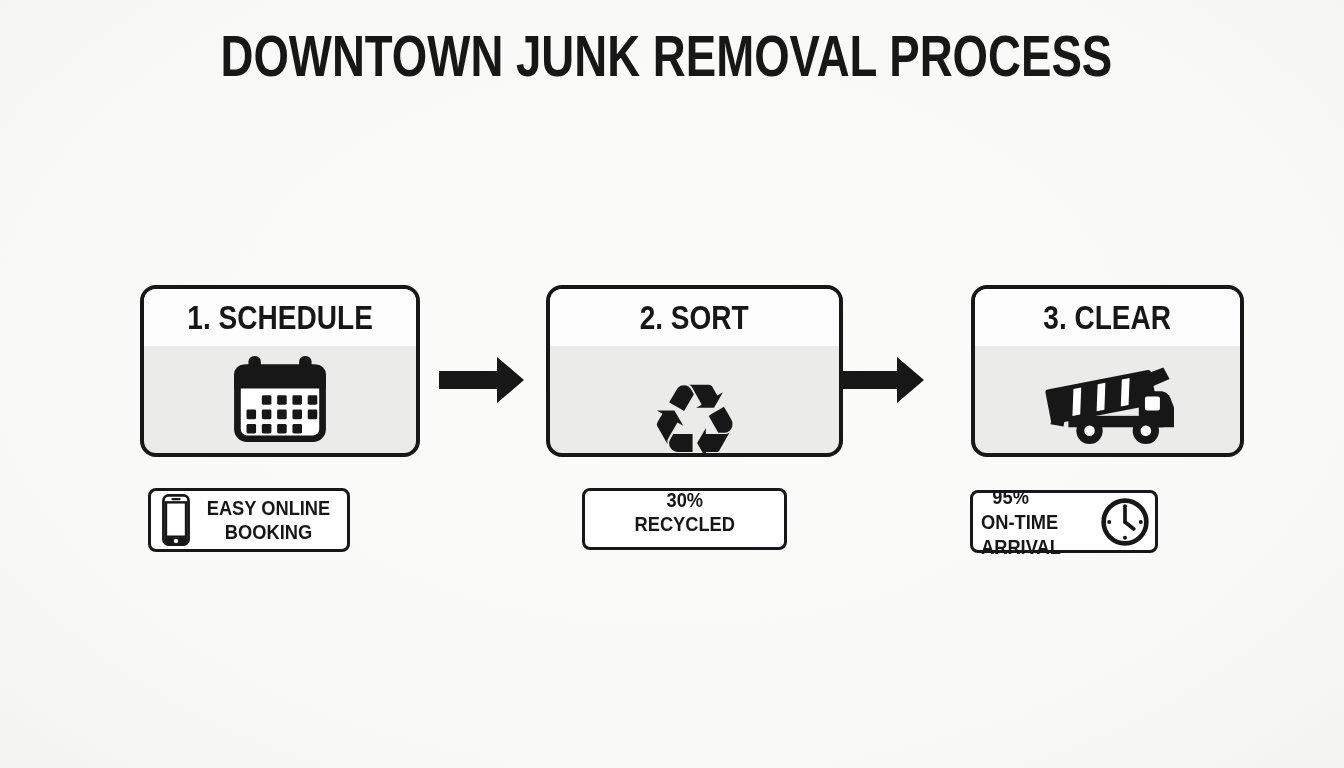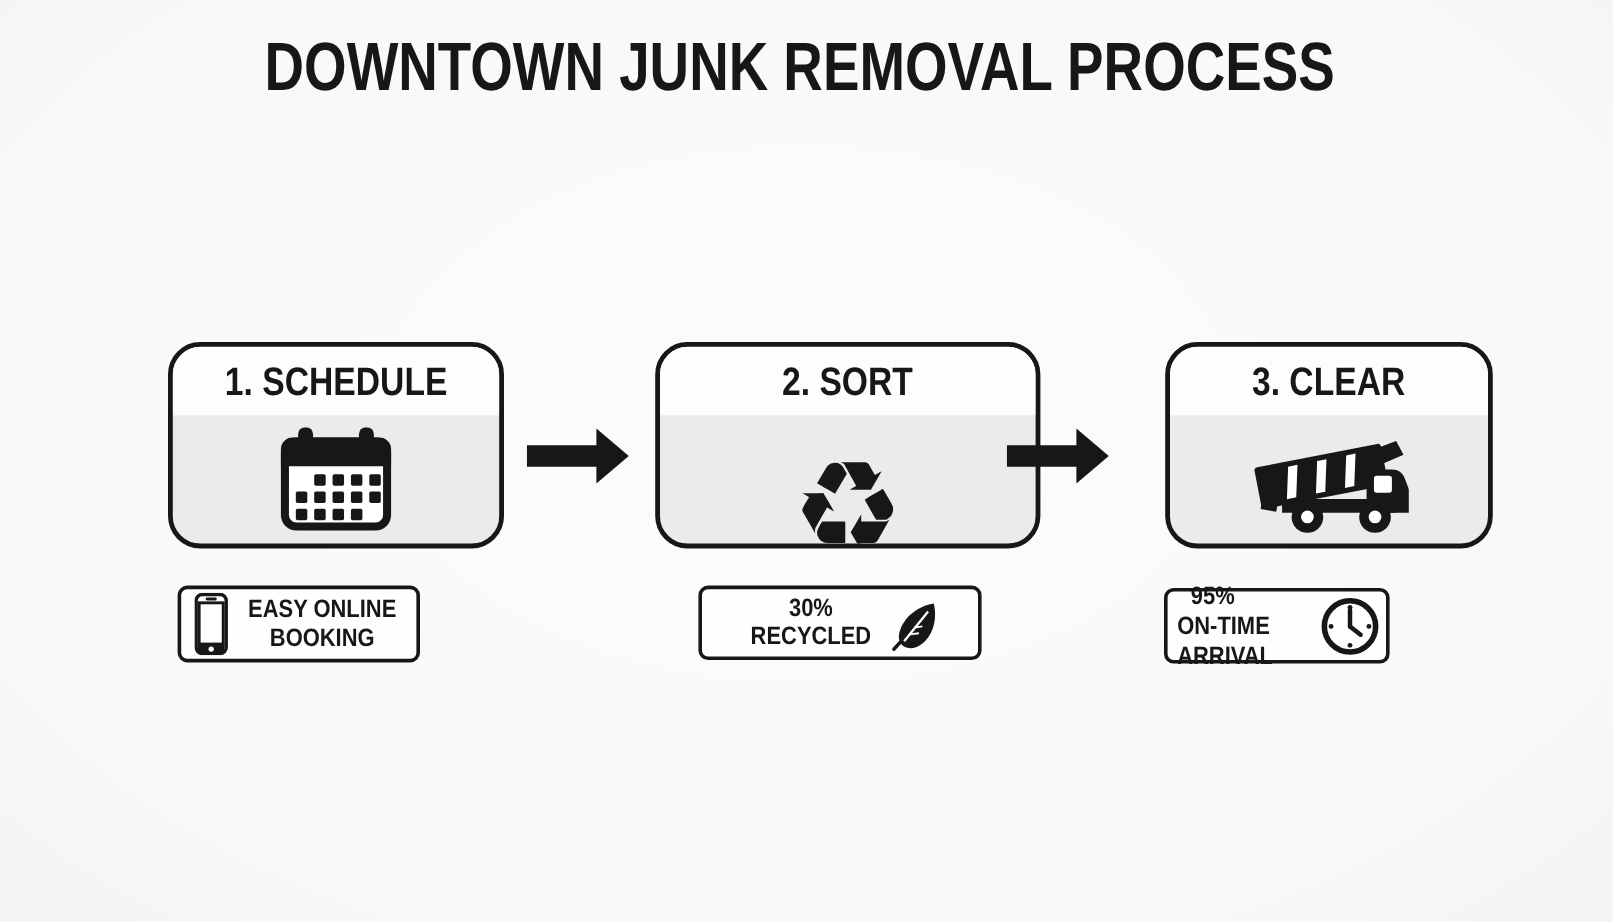--- a/index.html
+++ b/index.html
@@ -22,27 +22,27 @@
     white-space: nowrap;
   }
   .cond {
     display: inline-block;
     transform: scaleX(0.80);
     transform-origin: center;
     white-space: nowrap;
   }
   .step-box {
     position: absolute; top: 285px; height: 172px;
-    border: 4px solid #171717; border-radius: 27px;
+    border: 4px solid #171717; border-radius: 16px;
     background: #ebebe9;
     overflow: hidden;
     display: flex; flex-direction: column;
   }
   .step-1 { left: 140px; width: 280px; }
-  .step-2 { left: 546px; width: 321px; gap: 30px; }
+  .step-2 { left: 546px; width: 297px; gap: 30px; }
   .step-3 { left: 971px; width: 273px; text-align: center; }
   .step-strip {
     height: 57px; flex: none;
     background: #fdfdfd;
     display: flex; align-items: center; justify-content: center;
     font-size: 33px; font-weight: bold;
   }
   .step-strip .cond { transform: scaleX(0.85); }
   .step-icon-area {
     flex: 1;
@@ -59,21 +59,21 @@
   }
   .arrow-1 { left: 439px; }
   .arrow-2 { left: 839px; }
   .badge {
     position: absolute;
     background: #fefefe;
     border: 3px solid #171717; border-radius: 8px;
     display: flex; align-items: center;
   }
   .badge-1 { left: 148px; top: 488px; width: 202px; height: 64px; padding-left: 11px; }
-  .badge-2 { left: 582px; top: 488px; width: 236px; height: 62px; justify-content: center; gap: 9px; }
+  .badge-2 { left: 582px; top: 488px; width: 205px; height: 62px; justify-content: center; gap: 9px; flex-direction: column; }
   .badge-3 { left: 970px; top: 490px; width: 188px; height: 63px; padding-left: 8px; padding-right: 4px; }
   .badge-text {
     font-size: 21px; font-weight: bold; line-height: 24px;
     transform: scaleX(0.87);
   }
   .badge-1 .badge-text { flex: 1; text-align: center; transform-origin: center; }
   .badge-2 .badge-text { text-align: center; transform-origin: center; }
   .badge-3 .badge-text { text-align: left; transform-origin: left center; line-height: 25px; }
   .badge-3 .line-indent { padding-left: 13px; }
   .badge-3 .clock-wrap { margin-left: auto; }

